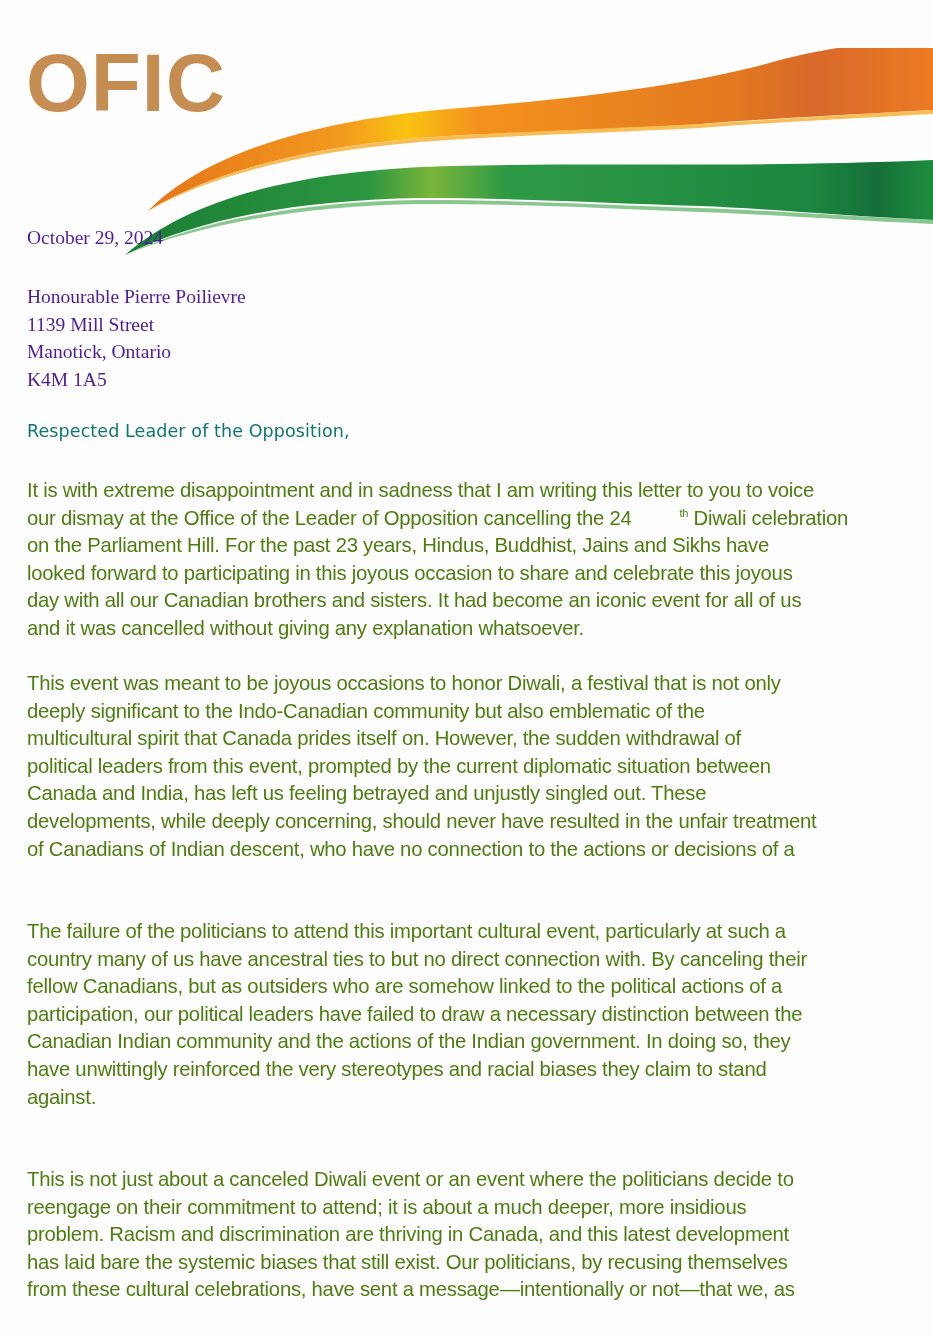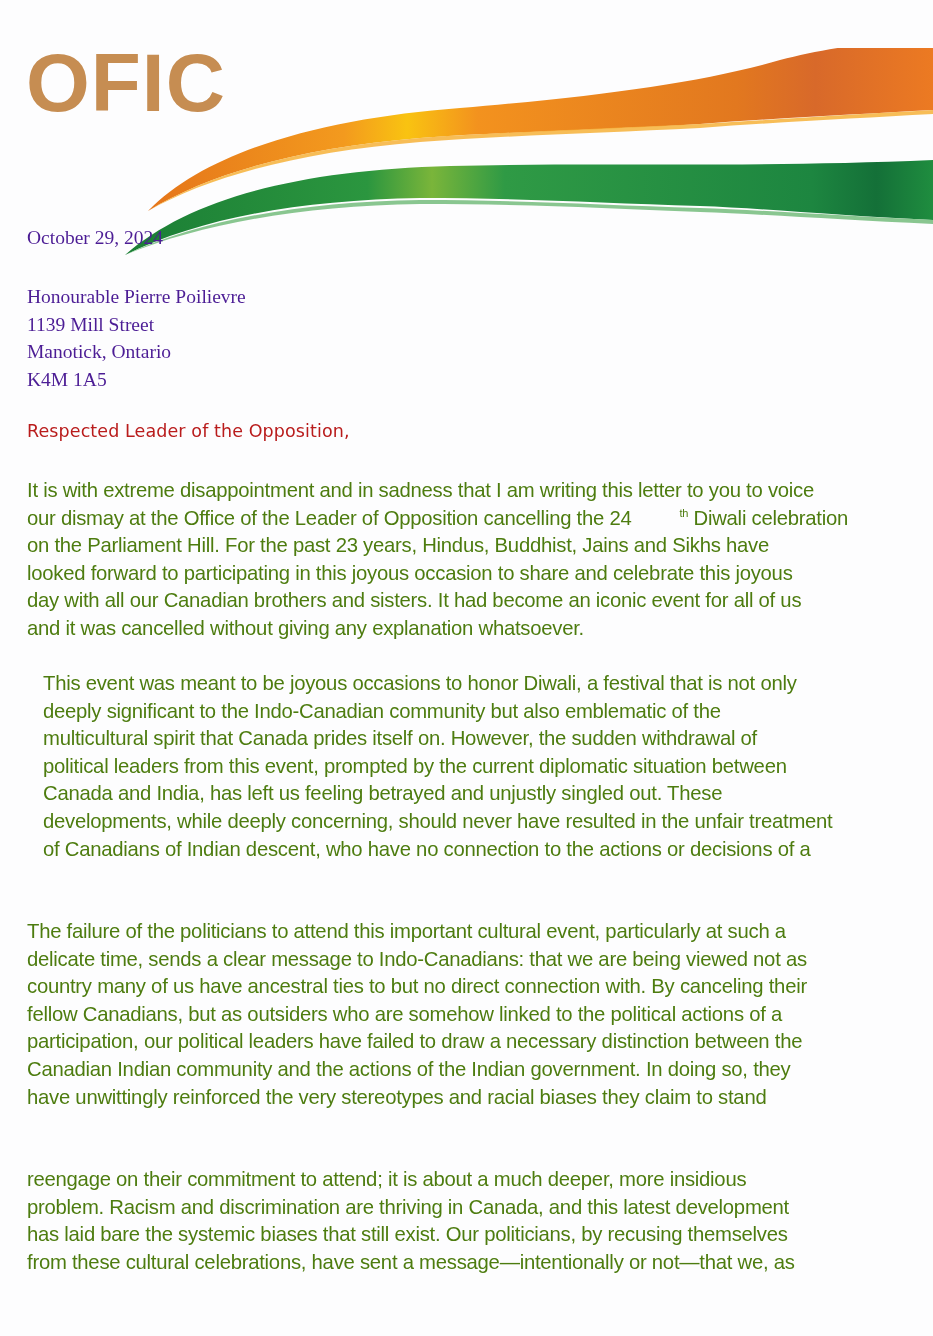--- a/index.html
+++ b/index.html
@@ -19,33 +19,33 @@
     .swoosh { position: absolute; left: 0; top: 0; }
     .serif-block {
       position: absolute; left: 27px;
       font-family: "Liberation Serif", serif; font-size: 19.5px; color: #4c1d95;
     }
     .date { top: 227px; }
     .address { top: 283px; line-height: 27.5px; }
     .address div { white-space: nowrap; }
     .salutation {
       position: absolute; left: 27px; top: 421px;
-      font-family: "DejaVu Sans", sans-serif; font-size: 17.5px; color: #b91c1c;
+      font-family: "DejaVu Sans", sans-serif; font-size: 17.5px; color: #0f766e;
       letter-spacing: 0.1px;
     }
     .para {
       position: absolute; left: 27px; width: 890px;
       font-family: "Liberation Sans", sans-serif; font-size: 20.3px;
       line-height: 27.6px; color: #4d7c0f; margin: 0;
       letter-spacing: -0.25px;
     }
     .para .ln { display: block; white-space: nowrap; }
     sup { font-size: 11px; line-height: 0; vertical-align: 8px; margin-left: 48px; }
     #p1 { top: 477px; }
-    #p2 { top: 670px; margin-left: 16px; }
+    #p2 { top: 670px; }
     #p3 { top: 918px; }
     #p4 { top: 1166px; }
   </style>
 </head>
 <body>
 
 <div class="letterhead">
   <svg class="swoosh" width="933" height="215" viewBox="0 0 933 215">
     <defs>
       <linearGradient id="gSaffron" x1="0" y1="0" x2="1" y2="0">
@@ -100,26 +100,27 @@
   <span class="ln">deeply significant to the Indo-Canadian community but also emblematic of the</span>
   <span class="ln">multicultural spirit that Canada prides itself on. However, the sudden withdrawal of</span>
   <span class="ln">political leaders from this event, prompted by the current diplomatic situation between</span>
   <span class="ln">Canada and India, has left us feeling betrayed and unjustly singled out.  These</span>
   <span class="ln">developments, while deeply concerning, should never have resulted in the unfair treatment</span>
   <span class="ln">of Canadians of Indian descent, who have no connection to the actions or decisions of a</span>
 </p>
 
 <p class="para" id="p3">
   <span class="ln">The failure of the politicians to attend this important cultural event, particularly at such a</span>
-  <span class="ln">delicate time, sends a clear message to Indo-Canadians: that we are being viewed not as</span>
   <span class="ln">country many of us have ancestral ties to but no direct connection with. By canceling their</span>
   <span class="ln">fellow Canadians, but as outsiders who are somehow linked to the political actions of a</span>
   <span class="ln">participation, our political leaders have failed to draw a necessary distinction between the</span>
   <span class="ln">Canadian Indian community and the actions of the Indian government. In doing so, they</span>
   <span class="ln">have unwittingly reinforced the very stereotypes and racial biases they claim to stand</span>
+  <span class="ln">against.</span>
 </p>
 
 <p class="para" id="p4">
+  <span class="ln">This is not just about a canceled Diwali event or an event where the politicians decide to</span>
   <span class="ln">reengage on their commitment to attend; it is about a much deeper, more insidious</span>
   <span class="ln">problem. Racism and discrimination are thriving in Canada, and this latest development</span>
   <span class="ln">has laid bare the systemic biases that still exist. Our politicians, by recusing themselves</span>
   <span class="ln">from these cultural celebrations, have sent a message—intentionally or not—that we, as</span>
 </p>
 
 </body></html>

